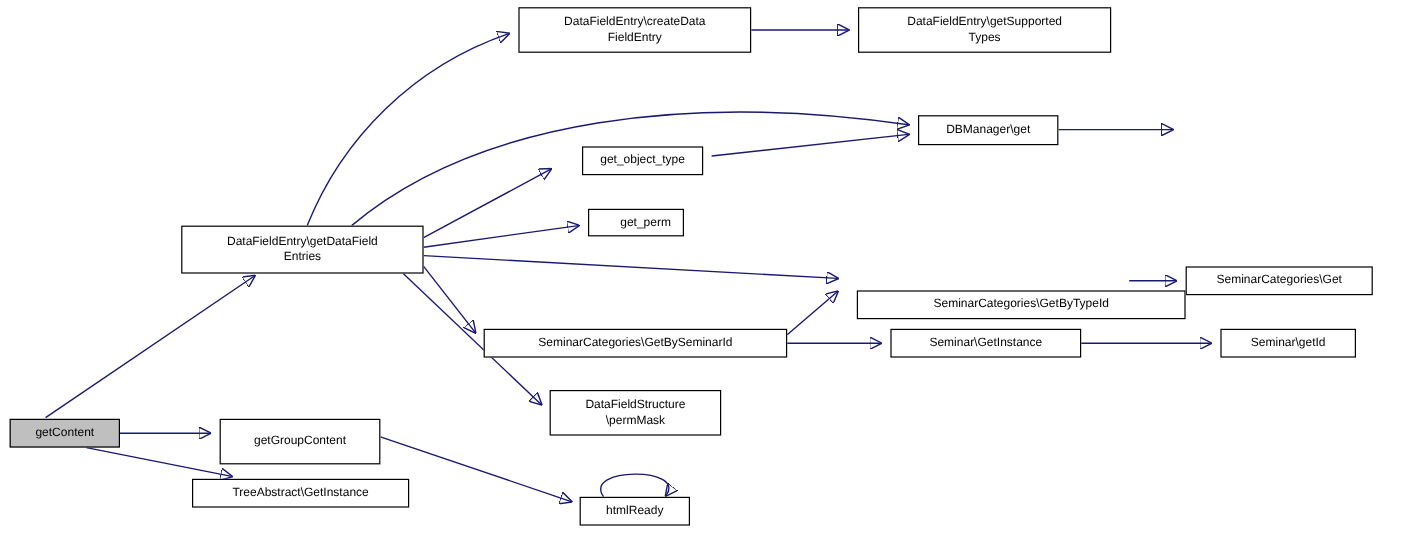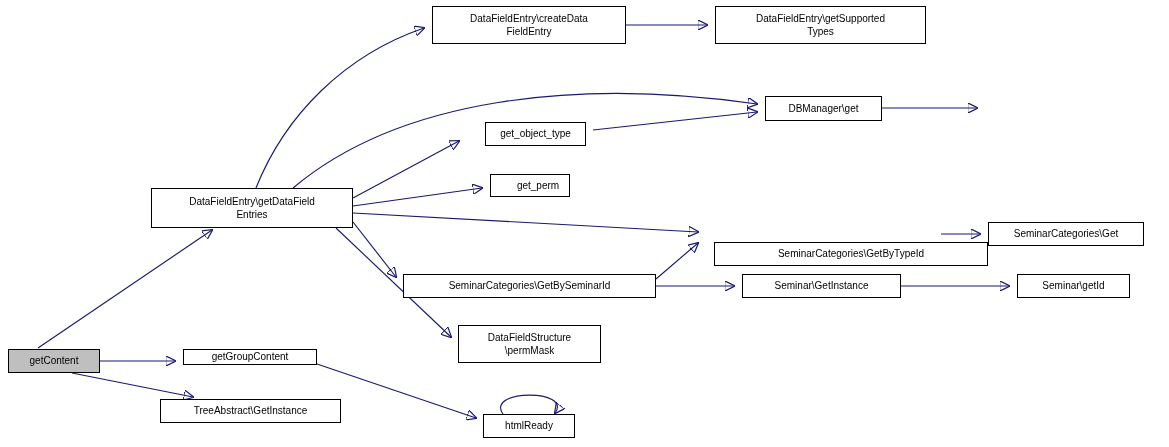--- a/index.html
+++ b/index.html
@@ -78,21 +78,21 @@
     <path d="M 353,213 L 698,232" marker-end="url(#arrow)"></path>
     <path d="M 941,234 L 980,234" marker-end="url(#arrow)"></path>
     <path d="M 353,222 L 396,277" marker-end="url(#arrow)"></path>
     <path d="M 656,279 L 698,243" marker-end="url(#arrow)"></path>
     <path d="M 656,286 L 734,286" marker-end="url(#arrow)"></path>
     <path d="M 901,286 L 1009,286" marker-end="url(#arrow)"></path>
     <path d="M 336,228 L 451,337" marker-end="url(#arrow)"></path>
   </svg>
 
   <div class="node highlight" style="left:8px;top:349px;width:92px;height:24px;">getContent</div>
-  <div class="node" style="left:183px;top:349px;width:134px;height:16px;">getGroupContent</div>
+  <div class="node" style="left:183px;top:349px;width:134px;height:38px;">getGroupContent</div>
   <div class="node" style="left:160px;top:399px;width:181px;height:24px;">TreeAbstract\GetInstance</div>
   <div class="node" style="left:483px;top:414px;width:92px;height:24px;">htmlReady</div>
   <div class="node" style="left:151px;top:188px;width:202px;height:40px;">DataFieldEntry\getDataField
 Entries</div>
   <div class="node" style="left:432px;top:6px;width:194px;height:38px;">DataFieldEntry\createData
 FieldEntry</div>
   <div class="node" style="left:715px;top:6px;width:211px;height:38px;">DataFieldEntry\getSupported
 Types</div>
   <div class="node" style="left:765px;top:96px;width:117px;height:25px;">DBManager\get</div>
   <div class="node" style="left:485px;top:122px;width:101px;height:24px;">get_object_type</div>

